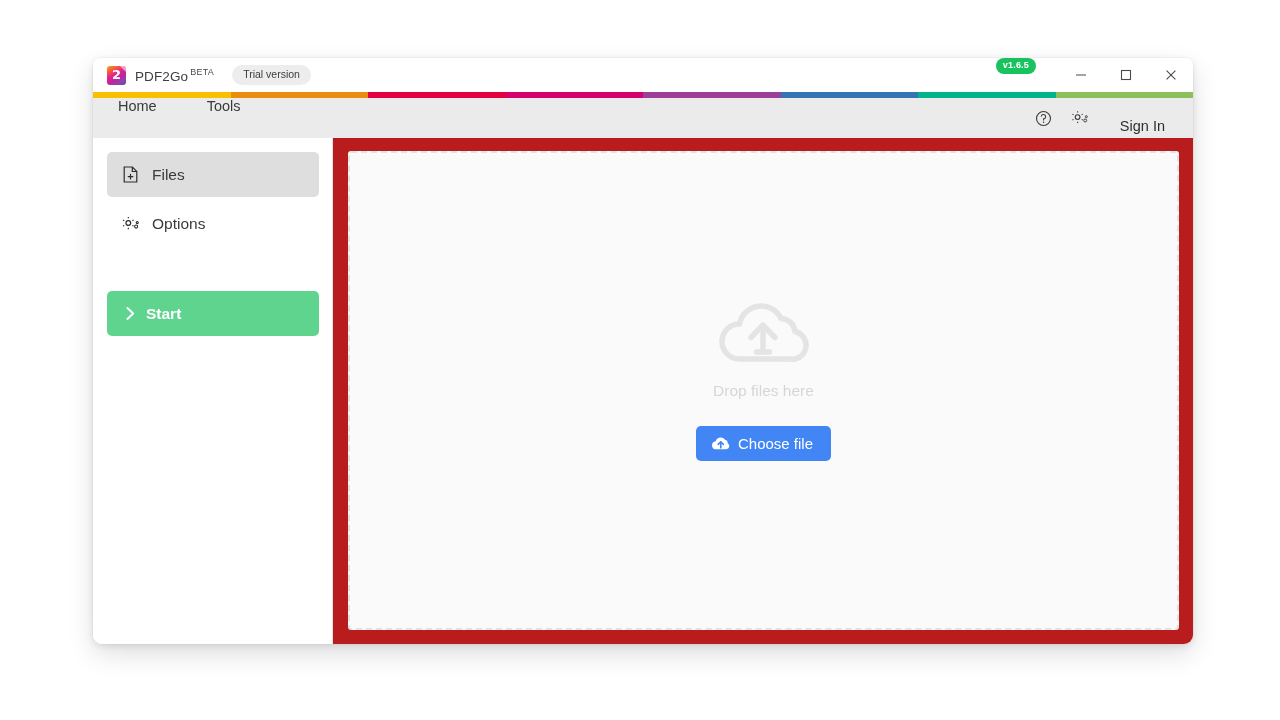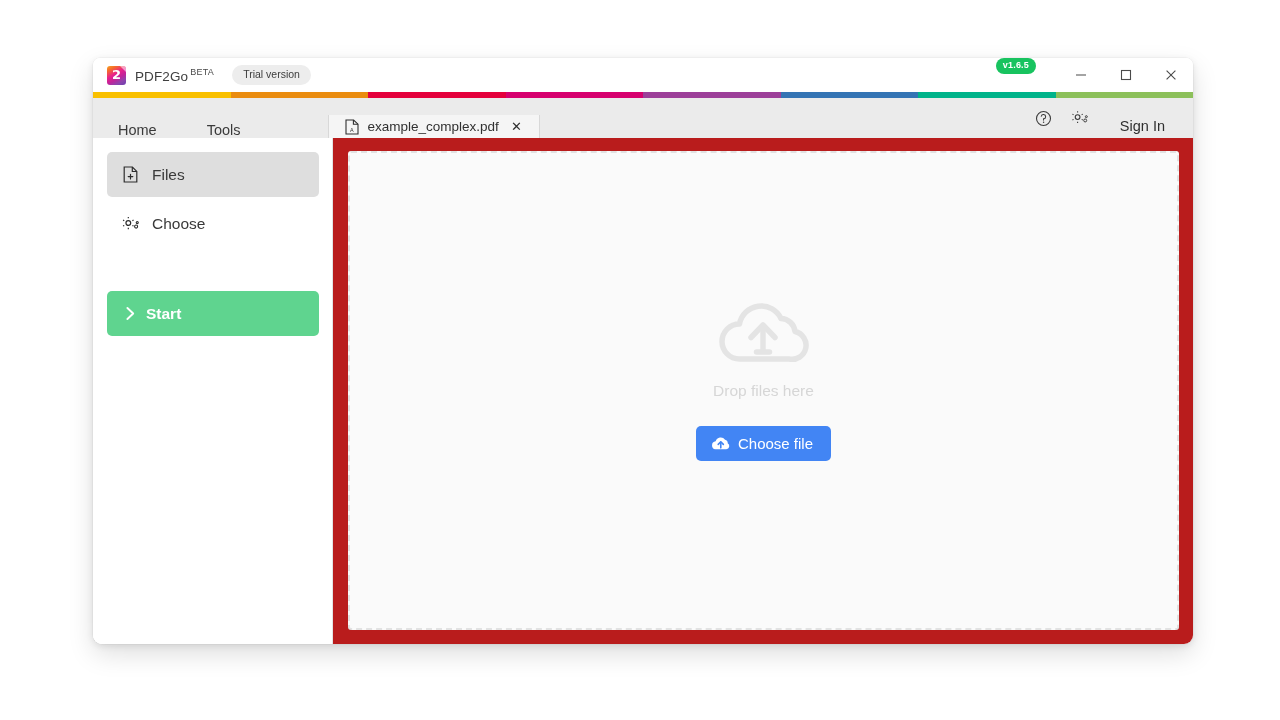--- a/index.html
+++ b/index.html
@@ -149,21 +149,21 @@
     display: flex;
     flex: none;
   }
   .stripe > i { display: block; height: 100%; }
 
   
   .nav-bar {
     height: 40px;
     background: #ebebeb;
     display: flex;
-    align-items: flex-end;
+    align-items: flex-start;
     flex: none;
     position: relative;
   }
 
   .nav-item {
     display: flex;
     align-items: center;
     padding: 0 22px;
     font-size: 14.5px;
     color: #3a3a3a;
@@ -397,31 +397,20 @@
       <div class="nav-item nav-home">
         <span>Home</span>
       </div>
       <div class="nav-item">
         <span>Tools</span>
       </div>
 
       <div class="nav-spacer"></div>
       <div class="nav-divider"></div>
 
-      <div class="file-tab">
-        <span style="display:flex;align-items:center;">
-          <svg width="14" height="16" viewBox="0 0 14 16">
-            <path d="M1 1 h7.6 L13 5.2 V15 H1 Z" fill="none" stroke="#2e2e2e" stroke-width="1.1"></path>
-            <path d="M8.4 1 v4.3 H13" fill="none" stroke="#2e2e2e" stroke-width="1.1"></path>
-            <text x="6.9" y="13" font-size="5.4" text-anchor="middle" fill="#2e2e2e" font-family="Liberation Sans, sans-serif">A</text>
-          </svg>
-        </span>
-        <span>example_complex.pdf</span>
-        <span class="tab-close">✕</span>
-      </div>
 
       <div class="nav-divider"></div>
 
       <div class="nav-right">
         <div class="nav-icon-btn">
           <svg width="17" height="17" viewBox="0 0 18 18">
             <circle cx="9" cy="9" r="7.4" fill="none" stroke="currentColor" stroke-width="1.15"></circle>
             <path d="M6.7 6.6 a2.3 2.3 0 1 1 2.4 2.7 v1.4" fill="none" stroke="currentColor" stroke-width="1.15" stroke-linecap="round"></path>
             <circle cx="9.1" cy="12.9" r="0.78" fill="currentColor"></circle>
           </svg>
@@ -461,21 +450,21 @@
           <span class="si-icon">
             <svg width="19" height="18" viewBox="0 0 20 18">
               <g fill="none" stroke="currentColor" stroke-width="1.25">
                 <circle cx="7.7" cy="8" r="2.5"></circle>
                 <path d="M7.7 1.6 v1.4 M7.7 13 v1.4 M2.2 4.8 l1.2 0.7 M12 10.5 l1.2 0.7 M2.2 11.2 l1.2 -0.7 M12 5.5 l1.2 -0.7"></path>
               </g>
               <circle cx="15.9" cy="11.7" r="1.6" fill="none" stroke="currentColor" stroke-width="1.15"></circle>
               <circle cx="17.1" cy="7.5" r="1.1" fill="none" stroke="currentColor" stroke-width="1.15"></circle>
             </svg>
           </span>
-          <span>Choose</span>
+          <span>Options</span>
         </div>
 
 
         <div class="start-btn">
           <span class="start-chev">
             <svg width="11" height="15" viewBox="0 0 11 15">
               <path d="M2.4 2 L8.2 7.5 L2.4 13" fill="none" stroke="#ffffff" stroke-width="1.9" stroke-linecap="round" stroke-linejoin="round"></path>
             </svg>
           </span>
           <span>Start</span>

